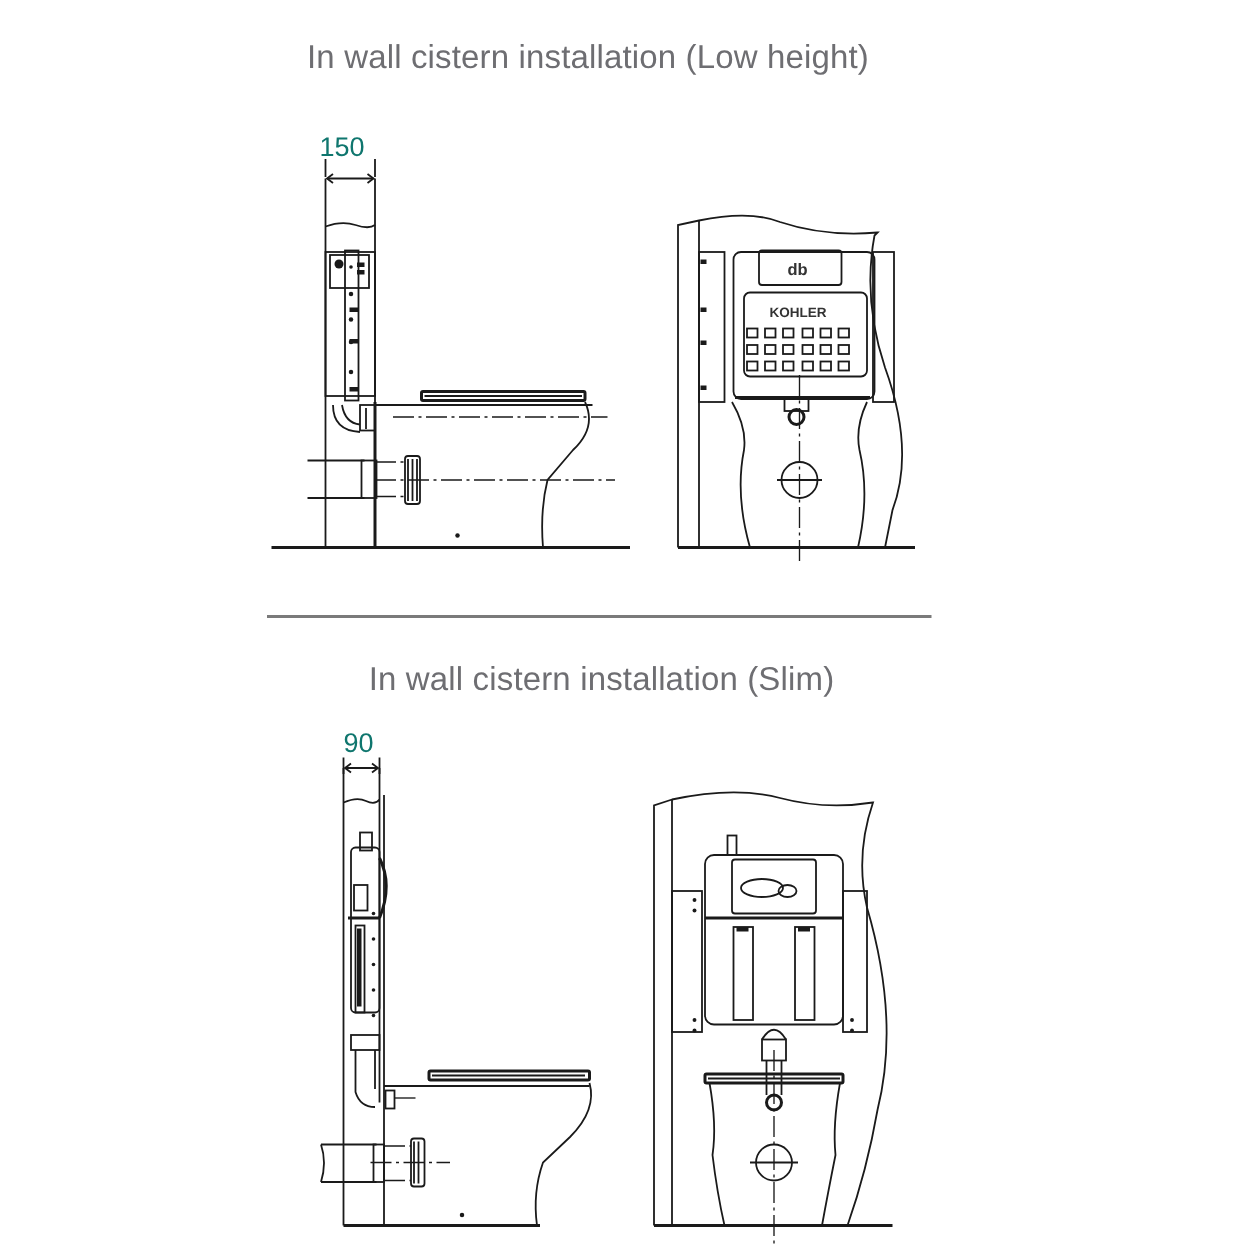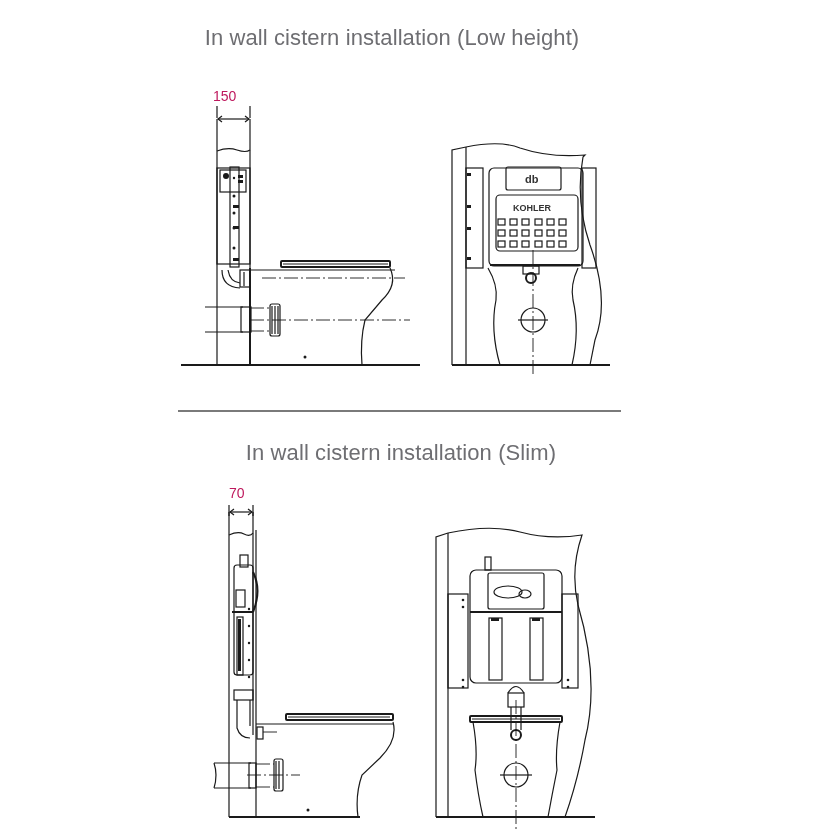--- a/index.html
+++ b/index.html
@@ -2,39 +2,39 @@
 <html><head>
 <meta charset="utf-8">
 <style>
   html, body { margin: 0; padding: 0; background: #ffffff; }
   body { width: 840px; height: 840px; position: relative; overflow: hidden;
          font-family: "Liberation Sans", "DejaVu Sans", sans-serif; }
   .title { position: absolute; left: 0; width: 840px; text-align: center;
            color: #6e6e72; font-size: 22px; letter-spacing: 0.1px; }
   #title-top { top: 25px; left: -28px; }
   #title-bottom { top: 440px; left: -19px; }
-  .dim { position: absolute; color: #be185d; font-size: 14px; }
+  .dim { position: absolute; color: #0f766e; font-size: 18px; }
   .divider { position: absolute; left: 178px; top: 410px; width: 443px; height: 2px; background: #7a7a7a; }
   svg { position: absolute; left: 0; top: 0; }
   .ln { stroke: #1a1a1a; stroke-width: 1.2; fill: none; }
   .th { stroke: #1a1a1a; stroke-width: 2; fill: none; }
   .ct { stroke: #1a1a1a; stroke-width: 0.9; fill: none; stroke-dasharray: 14 3 2 3; }
   .dk { fill: #1a1a1a; }
   .brand { font-family: "Liberation Sans", sans-serif; font-weight: bold; font-size: 9px; fill: #333; }
 </style>
 </head>
 <body>
 
 <div id="title-top" class="title">In wall cistern installation (Low height)</div>
 <div class="dim" style="left:213px; top:88px;">150</div>
 
 <div class="divider"></div>
 
 <div id="title-bottom" class="title">In wall cistern installation (Slim)</div>
-<div class="dim" style="left:229px; top:485px;">70</div>
+<div class="dim" style="left:229px; top:485px;">90</div>
 
 <svg width="840" height="840" viewBox="0 0 840 840">
 
   <g>
 
     <line class="ln" x1="217" y1="106" x2="217" y2="118"></line>
     <line class="ln" x1="250" y1="106" x2="250" y2="118"></line>
     <line class="ln" x1="218" y1="119" x2="249" y2="119"></line>
     <polyline class="ln" points="222,116 218,119 222,122"></polyline>
     <polyline class="ln" points="245,116 249,119 245,122"></polyline>

